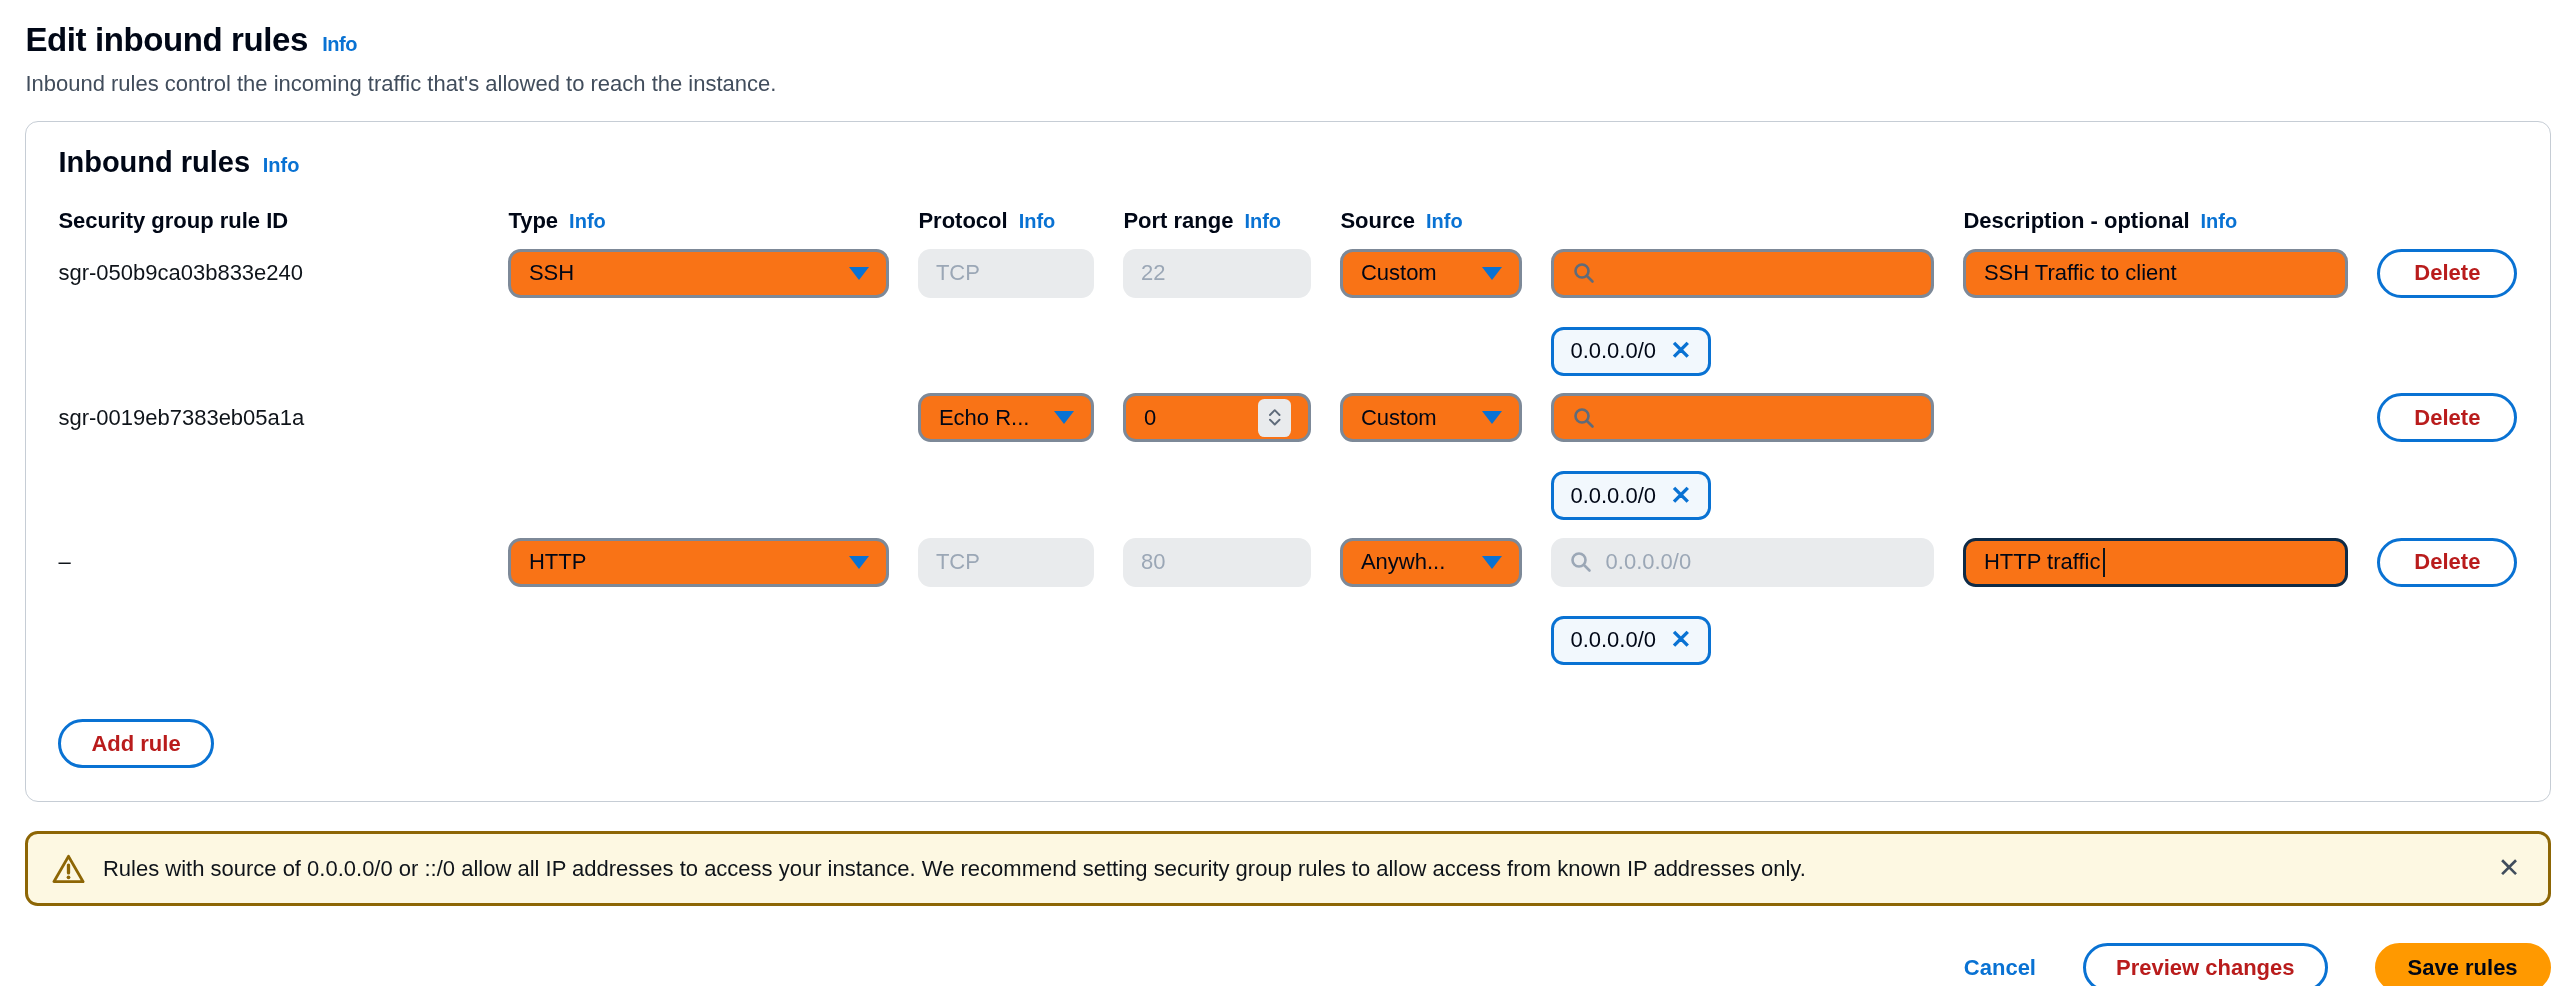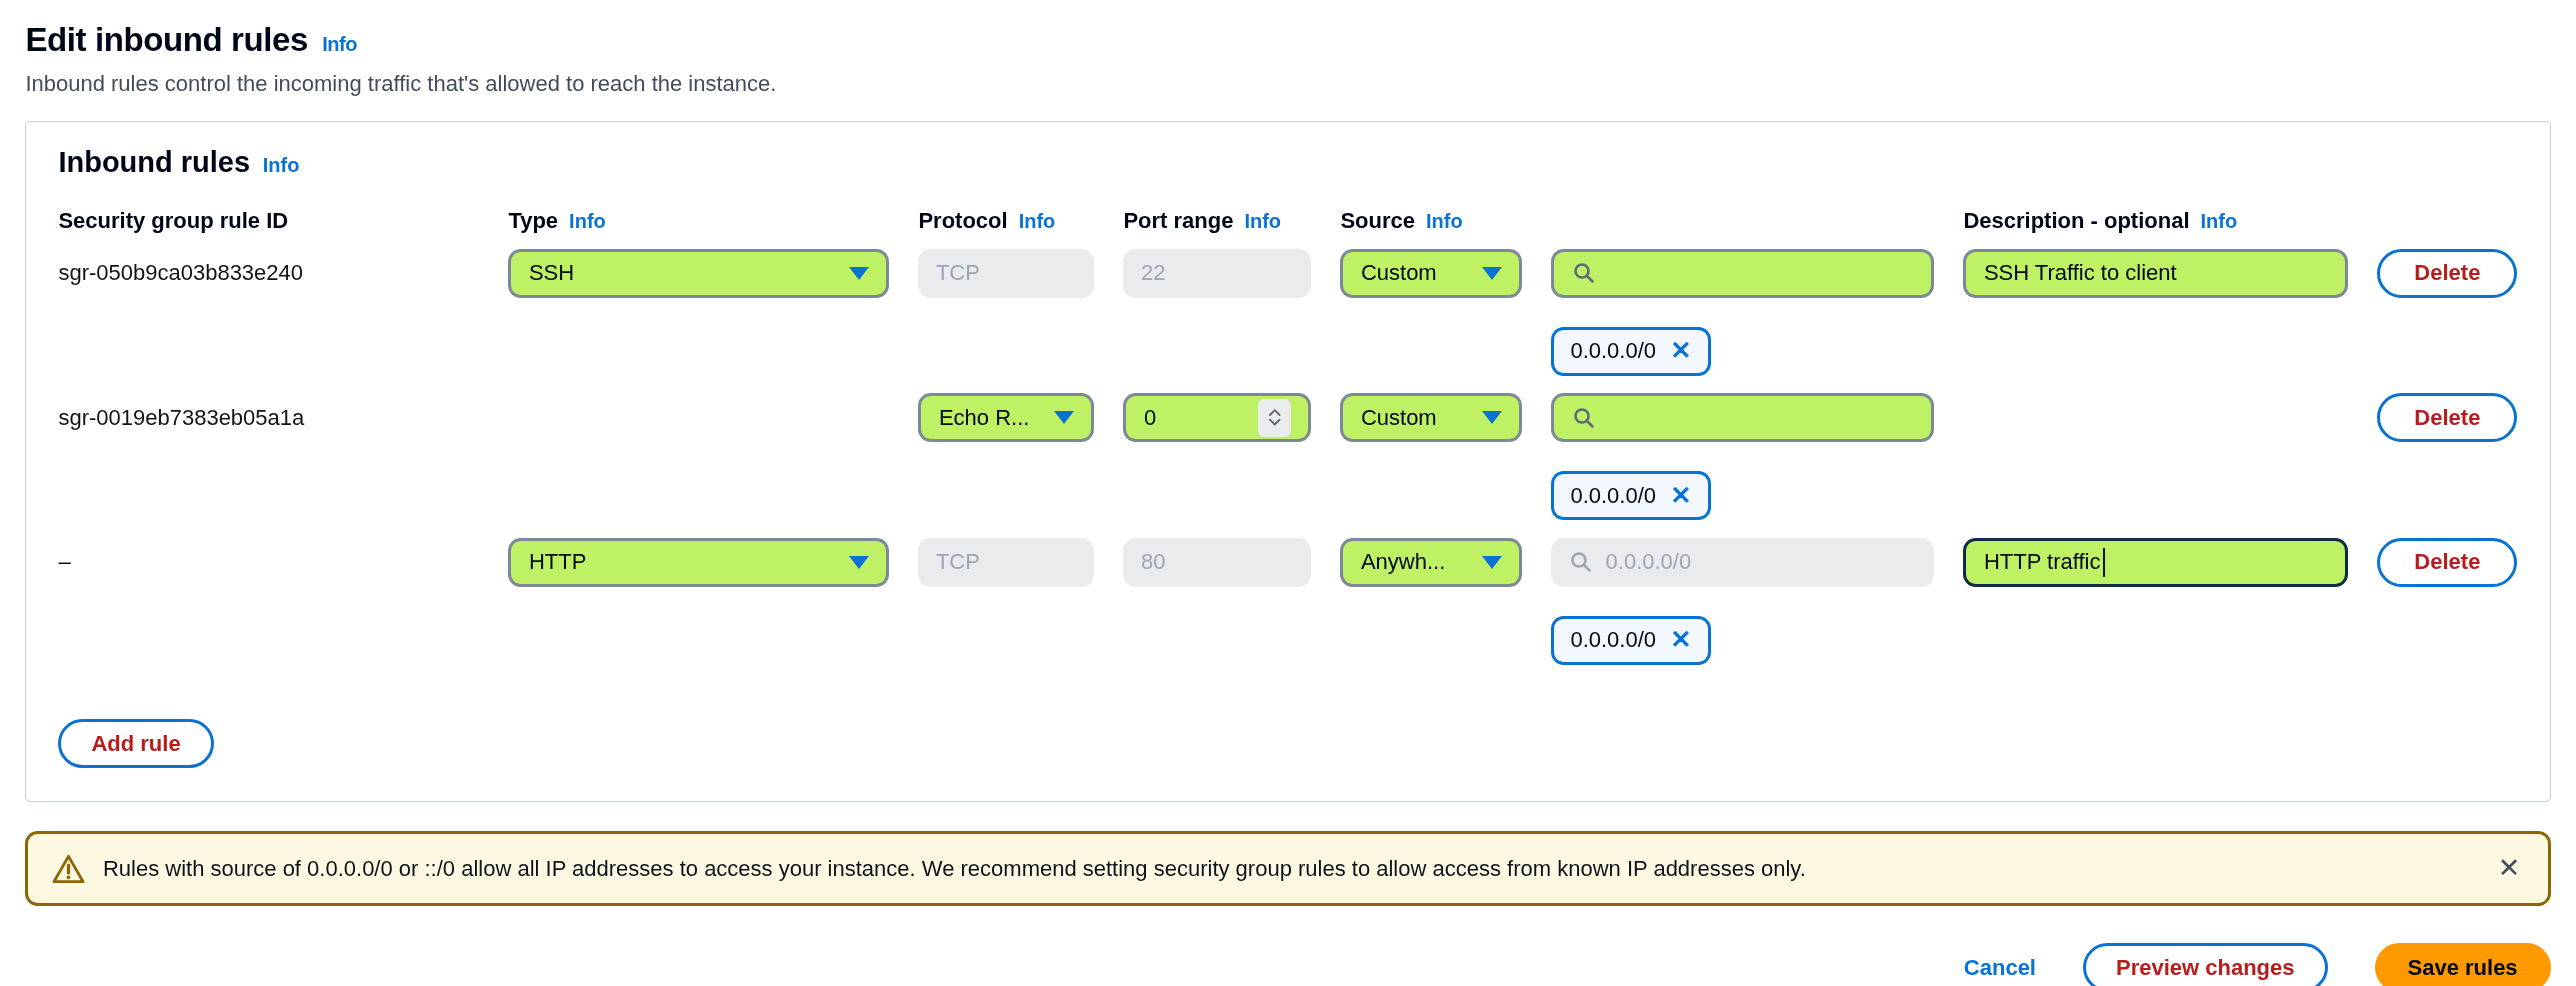--- a/index.html
+++ b/index.html
@@ -15,21 +15,21 @@
 
   
   .page-title { margin: 0; font-size: 33px; font-weight: 800; letter-spacing: -0.4px; display: flex; align-items: baseline; gap: 14.3px; }
   .info-link { color: #0972d3; font-weight: 700; font-size: 20px; text-decoration: none; cursor: pointer; }
   .page-subtitle { margin: 12.7px 0 0 0; font-size: 22px; color: #414d5c; }
 
   
   .panel {
     margin-top: 24px;
     border: 1.6px solid #c6cdd5;
-    border-radius: 5px;
+    border-radius: 13px;
     background: #fff;
     padding: 24px 24px 33px 32px;
     box-sizing: border-box;
   }
   .panel-heading { margin: 0; font-size: 29px; font-weight: 800; display: flex; align-items: baseline; gap: 12.7px; }
 
   
   .cols {
     display: grid;
     grid-template-columns: 421px 381px 176px 188px 182px 383px 385px 140px;
@@ -45,21 +45,21 @@
 
   .rule { margin-bottom: 17.5px; }
   .rule-id { font-size: 22px; color: #0f141a; }
 
   
   .control {
     height: 49px;
     box-sizing: border-box;
     border: 3.2px solid #7d8998;
     border-radius: 12.7px;
-    background: #bef264;
+    background: #f97316;
     display: flex;
     align-items: center;
     padding: 0 17.5px;
     font-size: 22px;
     color: #000716;
     width: 100%;
   }
   .select { justify-content: space-between; cursor: pointer; }
   .select .caret {
     width: 0; height: 0;

